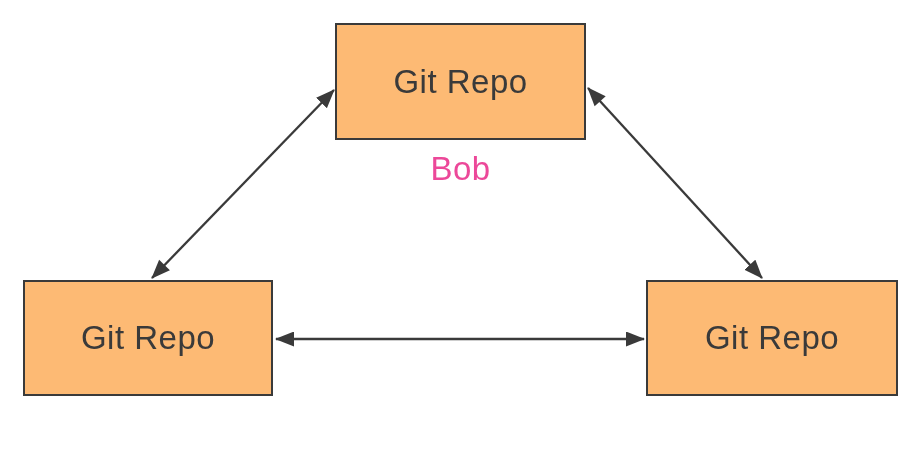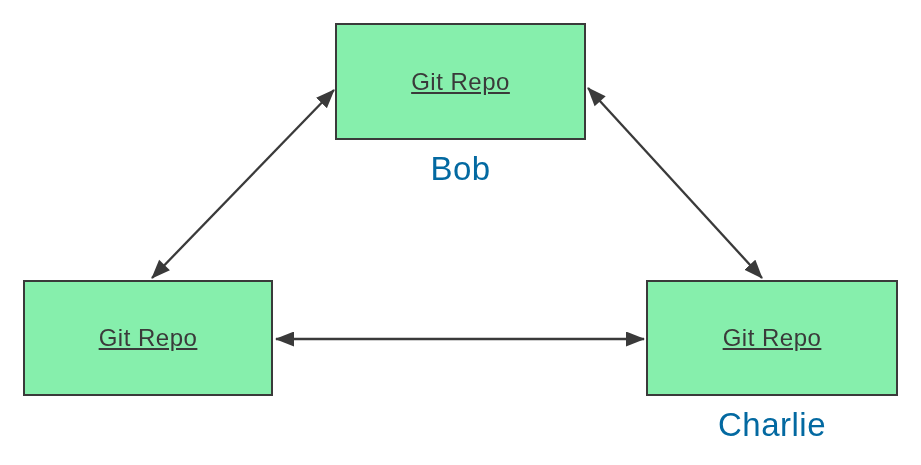--- a/index.html
+++ b/index.html
@@ -11,37 +11,36 @@
     position: relative;
     width: 921px;
     height: 465px;
     background: #ffffff;
     font-family: "Liberation Sans", "DejaVu Sans", sans-serif;
     overflow: hidden;
   }
   .node-box {
     position: absolute;
     border: 2.5px solid #3a3a3a;
-    background: #86efac;
+    background: #fdba74;
     display: flex;
     align-items: center;
     justify-content: center;
     box-sizing: border-box;
-    font-size: 24px;
+    font-size: 33px;
     color: #3a3a3a;
     letter-spacing: 0.5px;
-    text-decoration: underline;
   }
   .node-box.bob     { left: 335px; top: 23px;  width: 251px; height: 117px; }
   .node-box.alice   { left: 23px;  top: 280px; width: 250px; height: 116px; }
   .node-box.charlie { left: 646px; top: 280px; width: 252px; height: 116px; }
   .node-name {
     position: absolute;
     font-size: 33px;
-    color: #0369a1;
+    color: #ec4899;
     text-align: center;
     letter-spacing: 0.5px;
   }
   .node-name.bob     { left: 335px; top: 150px; width: 251px; }
   .node-name.alice   { left: 23px;  top: 406px; width: 250px; }
   .node-name.charlie { left: 646px; top: 406px; width: 252px; }
   svg.edges {
     position: absolute;
     left: 0;
     top: 0;
@@ -78,15 +77,14 @@
   </div>
   <div class="node-name bob">Bob</div>
 
   <div class="node-box alice">
     <span>Git Repo</span>
   </div>
 
   <div class="node-box charlie">
     <span>Git Repo</span>
   </div>
-  <div class="node-name charlie">Charlie</div>
 
 </div>
 
 </body></html>

